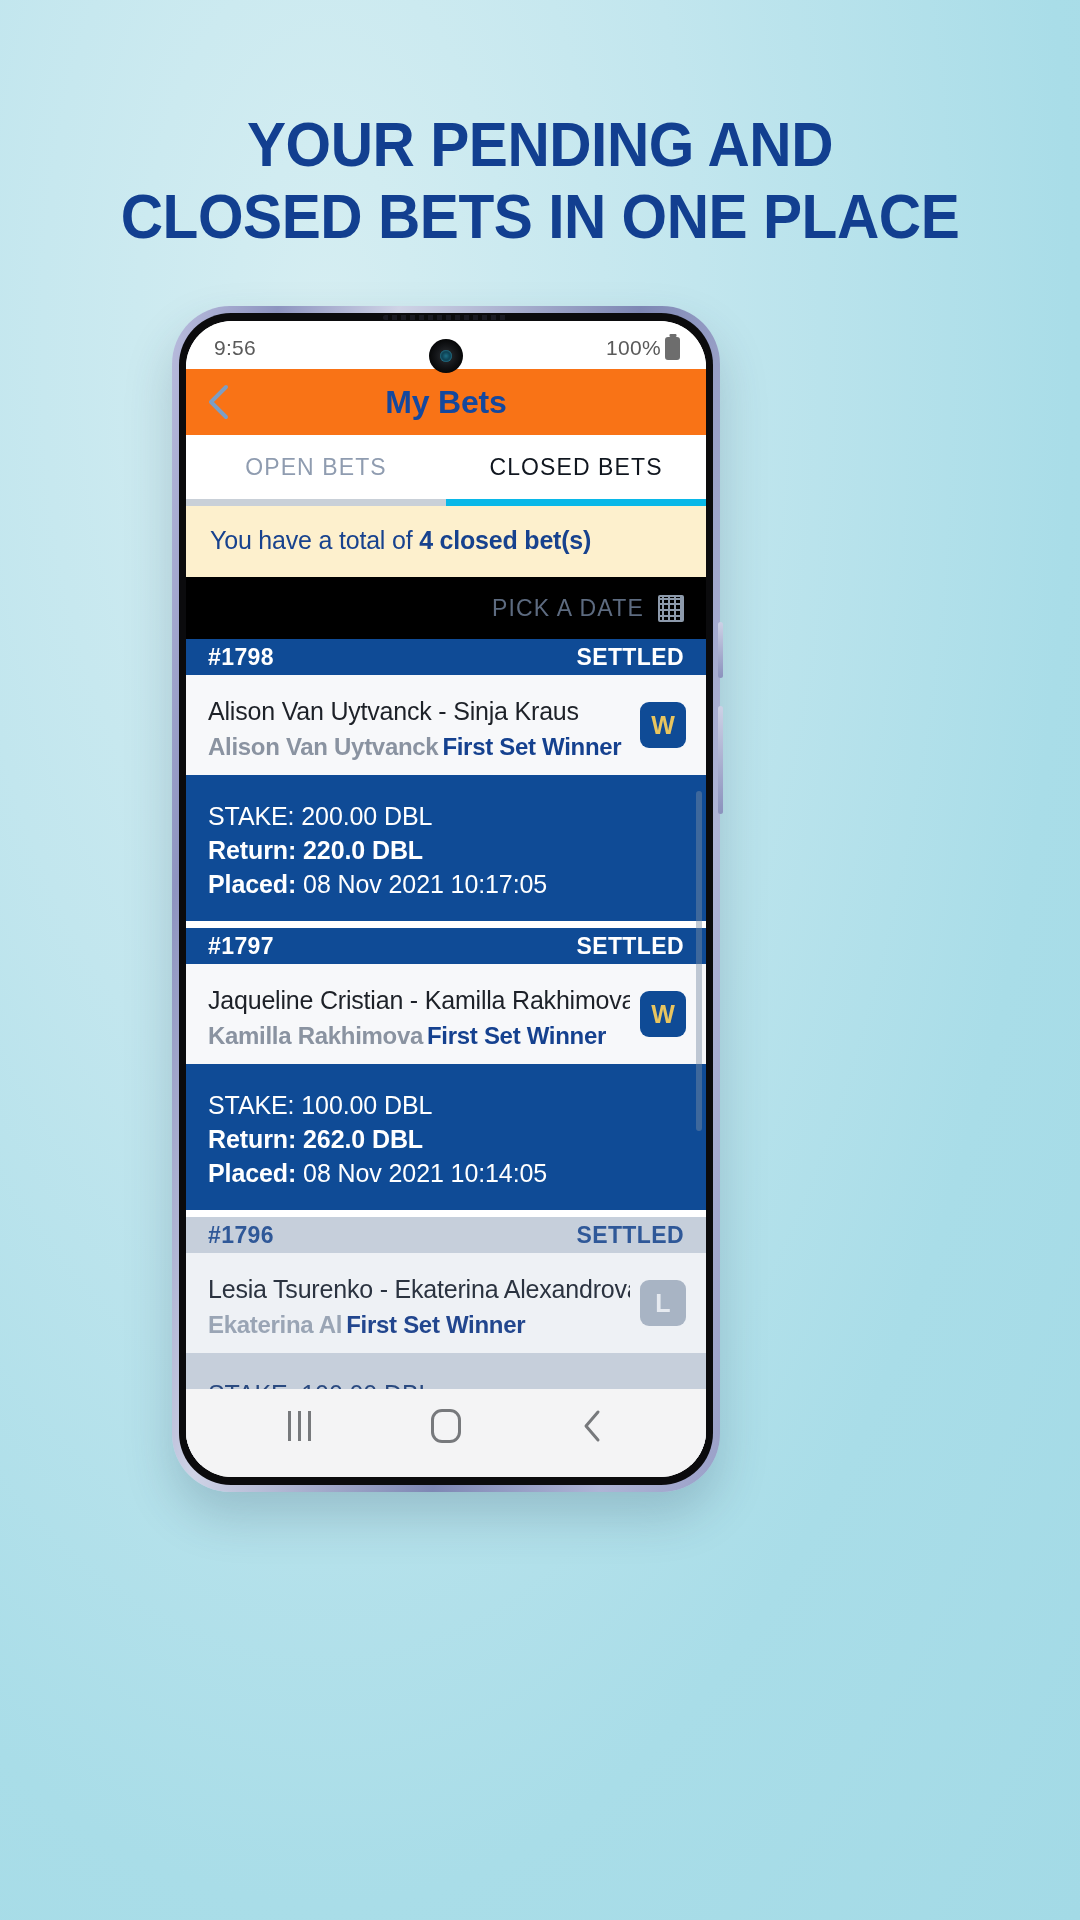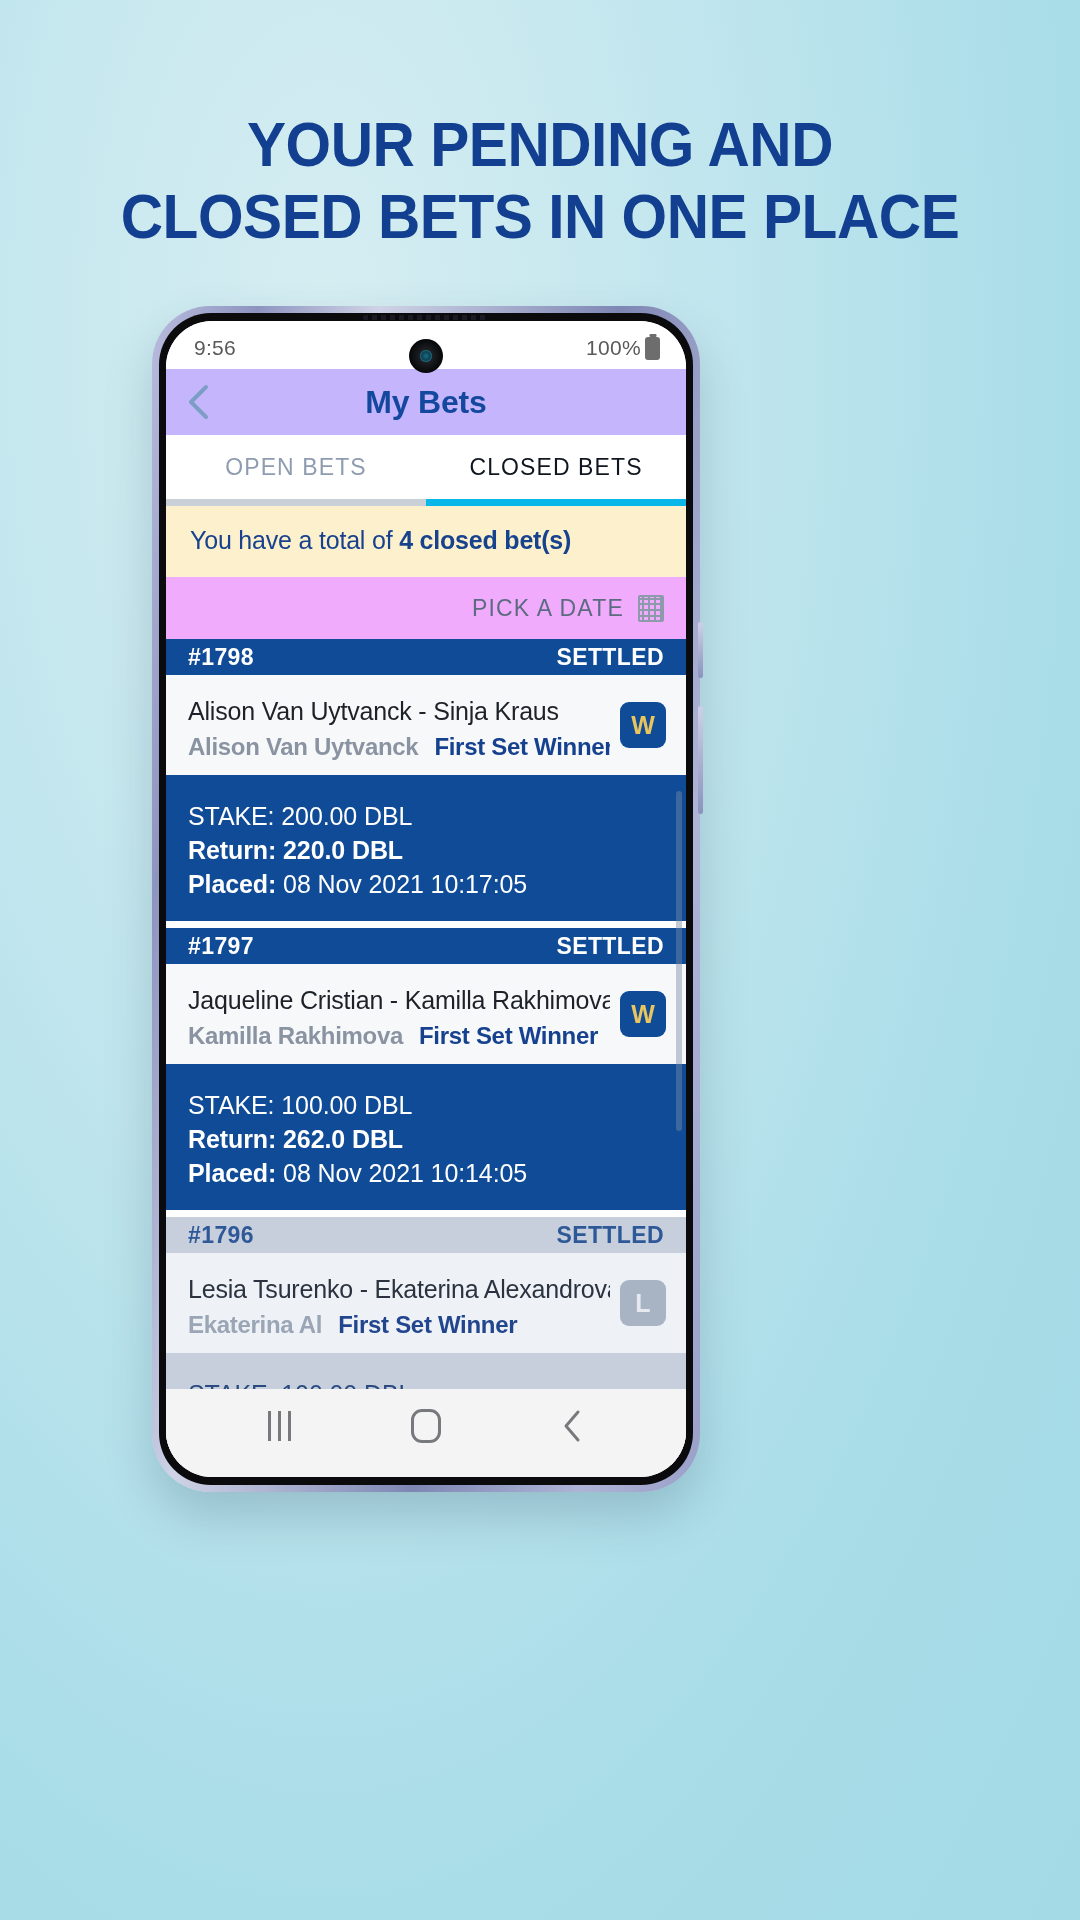--- a/index.html
+++ b/index.html
@@ -26,21 +26,21 @@
     line-height: 72px;
     letter-spacing: -0.5px;
     transform: scaleX(0.93);
     font-family: "Liberation Sans", sans-serif;
   }
   .headline .hl-line { display: block; white-space: nowrap; }
 
   
   .phone {
     position: absolute;
-    left: 152px;
+    left: 172px;
     top: 306px;
     width: 548px;
     height: 1186px;
     border-radius: 58px;
     background: linear-gradient(100deg, #b9bcdd 0%, #8e94c0 14%, #cfd3e6 30%, #7e87b4 62%, #aeb4d6 84%, #9aa0c8 100%);
     box-shadow: 0 24px 48px rgba(40,70,90,0.22);
     padding: 7px;
   }
   .phone-inner {
     width: 100%;
@@ -127,21 +127,21 @@
     border-radius: 50%;
     background: radial-gradient(circle, #1c6f86 0%, #0d3e50 50%, #071f29 100%);
     box-shadow: inset 0 0 2px #3fb9d8;
   }
 
   
   .app-header {
     height: 66px;
     display: flex;
     align-items: center;
-    background: #c4b5fd;
+    background: #f97316;
     position: relative;
   }
   .back-chevron {
     position: absolute;
     left: 18px;
     width: 30px; height: 30px;
     display: flex; align-items: center; justify-content: center;
   }
   .back-chevron svg { display: block; }
   .app-title {
@@ -180,21 +180,21 @@
     background: #fdf0cd;
     padding: 20px 24px 22px 24px;
     font-size: 25px;
     color: #17428e;
     letter-spacing: -0.2px;
   }
   .notice b { font-weight: 700; }
 
   
   .pickdate-row {
-    background: #f0abfc;
+    background: #000000;
     height: 62px;
     display: flex;
     align-items: center;
     justify-content: flex-end;
     padding-right: 22px;
     gap: 14px;
   }
   .pickdate-label {
     font-size: 23px;
     color: #5d6b80;
@@ -237,21 +237,21 @@
     font-size: 25px;
     color: #1d2128;
     letter-spacing: -0.2px;
     white-space: nowrap;
     overflow: hidden;
     margin-top: 8px;
   }
   .bet-sub {
     margin-top: 7px;
     display: flex;
-    gap: 16px;
+    gap: 4px;
     white-space: nowrap;
     overflow: hidden;
   }
   .bet-pick { font-size: 24px; color: #8a93a1; font-weight: 700; letter-spacing: -0.3px; }
   .bet-market { font-size: 24px; color: #15418f; font-weight: 700; letter-spacing: -0.3px; }
   .result-badge {
     width: 46px; height: 46px;
     border-radius: 9px;
     display: flex; align-items: center; justify-content: center;
     font-size: 25px; font-weight: 700;

